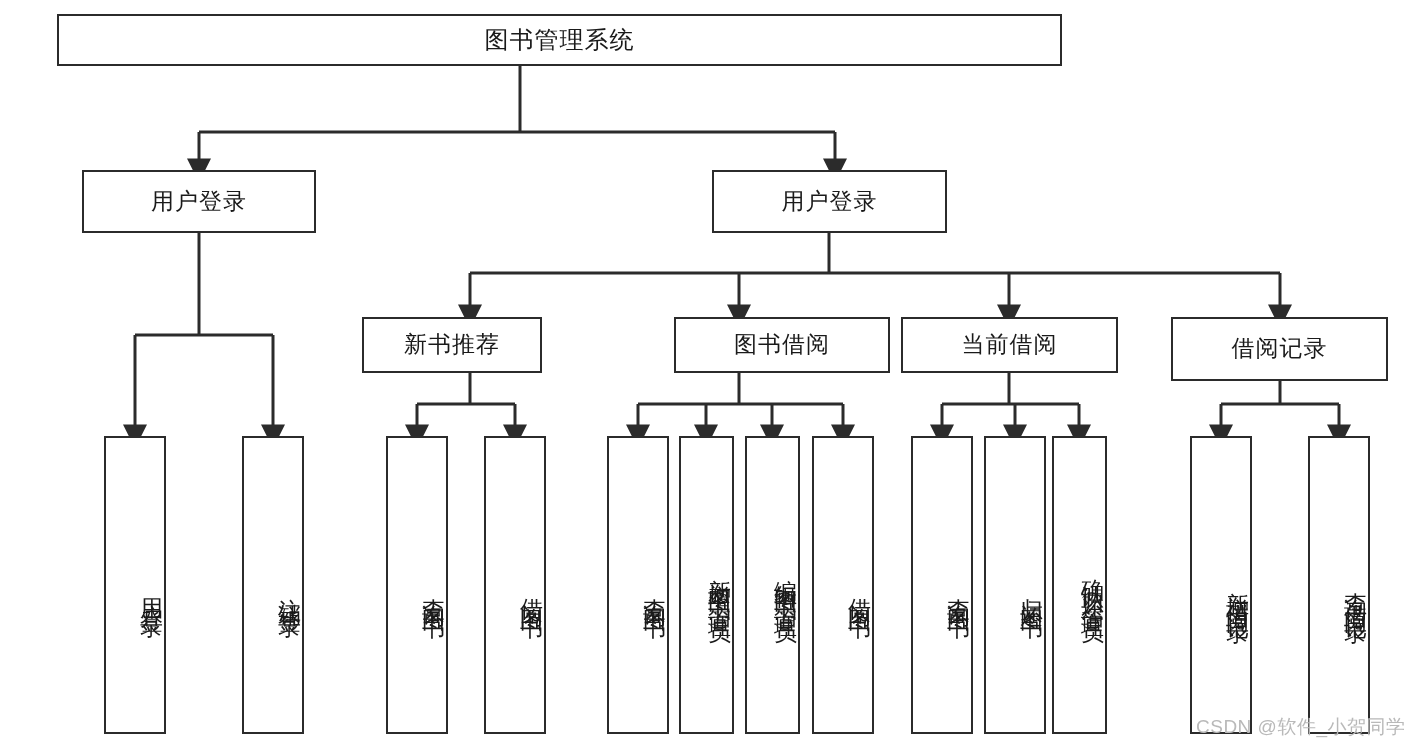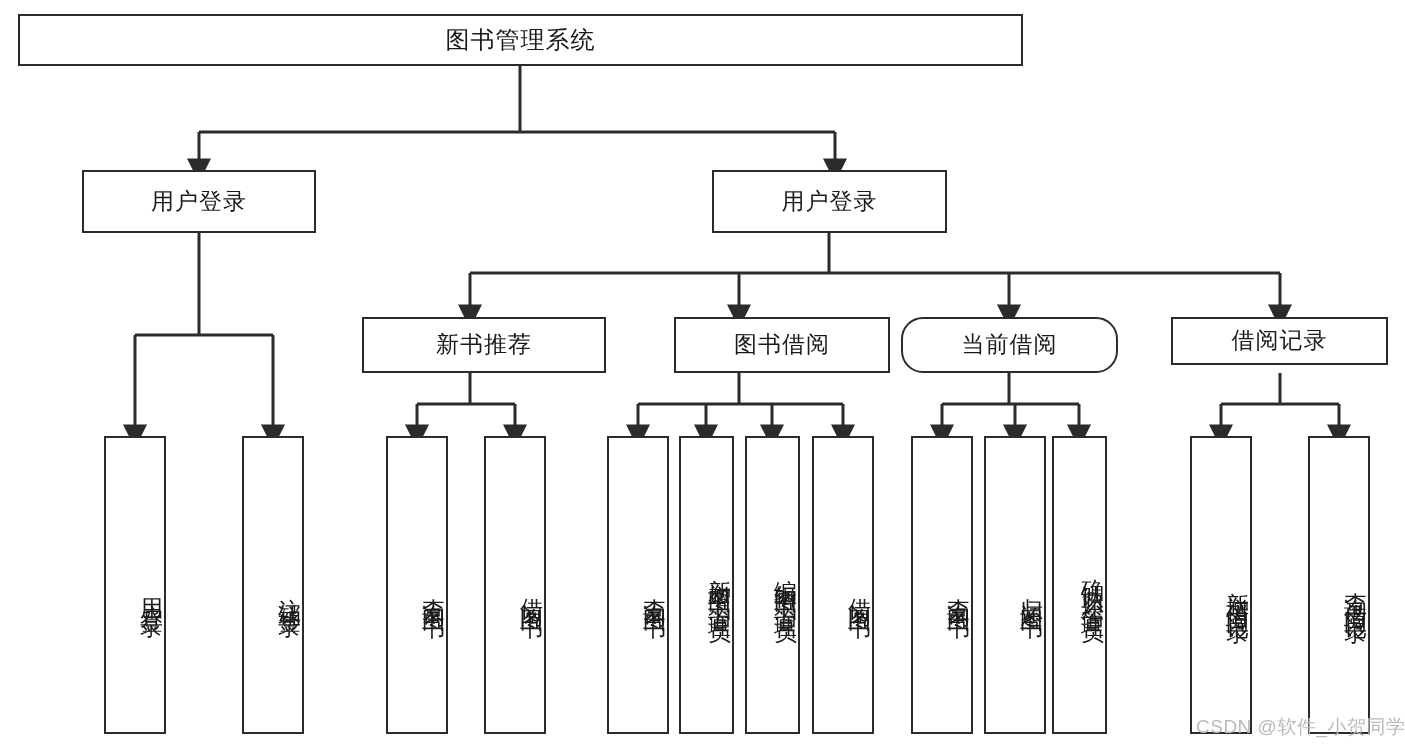--- a/index.html
+++ b/index.html
@@ -36,20 +36,21 @@
     justify-content: center;
     text-align: center;
   }
   .node.horiz {
     font-size: 23px;
     line-height: 1.1;
     letter-spacing: 1px;
   }
   .node.root {
     font-size: 24px;
+    margin-left: 39px;
   }
   .node.vert {
     writing-mode: vertical-rl;
     text-orientation: upright;
     align-items: flex-start;
     justify-content: center;
     padding-top: 14px;
     font-size: 23px;
     letter-spacing: 6px;
     line-height: 1.05;
@@ -130,30 +131,30 @@
     <span>图书管理系统</span>
   </div>
 
   <div class="node horiz" style="left:82px; top:170px; width:234px; height:63px;">
     <span>用户登录</span>
   </div>
   <div class="node horiz" style="left:712px; top:170px; width:235px; height:63px;">
     <span>用户登录</span>
   </div>
 
-  <div class="node horiz" style="left:362px; top:317px; width:244px; height:56px;">
+  <div class="node horiz" style="left:362px; top:317px; width:180px; height:56px;">
     <span>新书推荐</span>
   </div>
   <div class="node horiz" style="left:631px; top:317px; width:216px; height:56px;margin-left:43px;">
     <span>图书借阅</span>
   </div>
-  <div class="node horiz" style="left:901px; top:317px; width:217px; height:56px;border-radius:22px;">
+  <div class="node horiz" style="left:901px; top:317px; width:217px; height:56px;">
     <span>当前借阅</span>
   </div>
-  <div class="node horiz" style="left:1171px; top:317px; width:217px; height:48px;">
+  <div class="node horiz" style="left:1171px; top:317px; width:217px; height:64px;">
     <span>借阅记录</span>
   </div>
 
   <div class="node vert" style="left:104px; top:436px; width:62px; height:298px;">
     <span class="vlabel">用户登录</span>
   </div>
   <div class="node vert" style="left:242px; top:436px; width:62px; height:298px;">
     <span class="vlabel">注销登录</span>
   </div>
 

